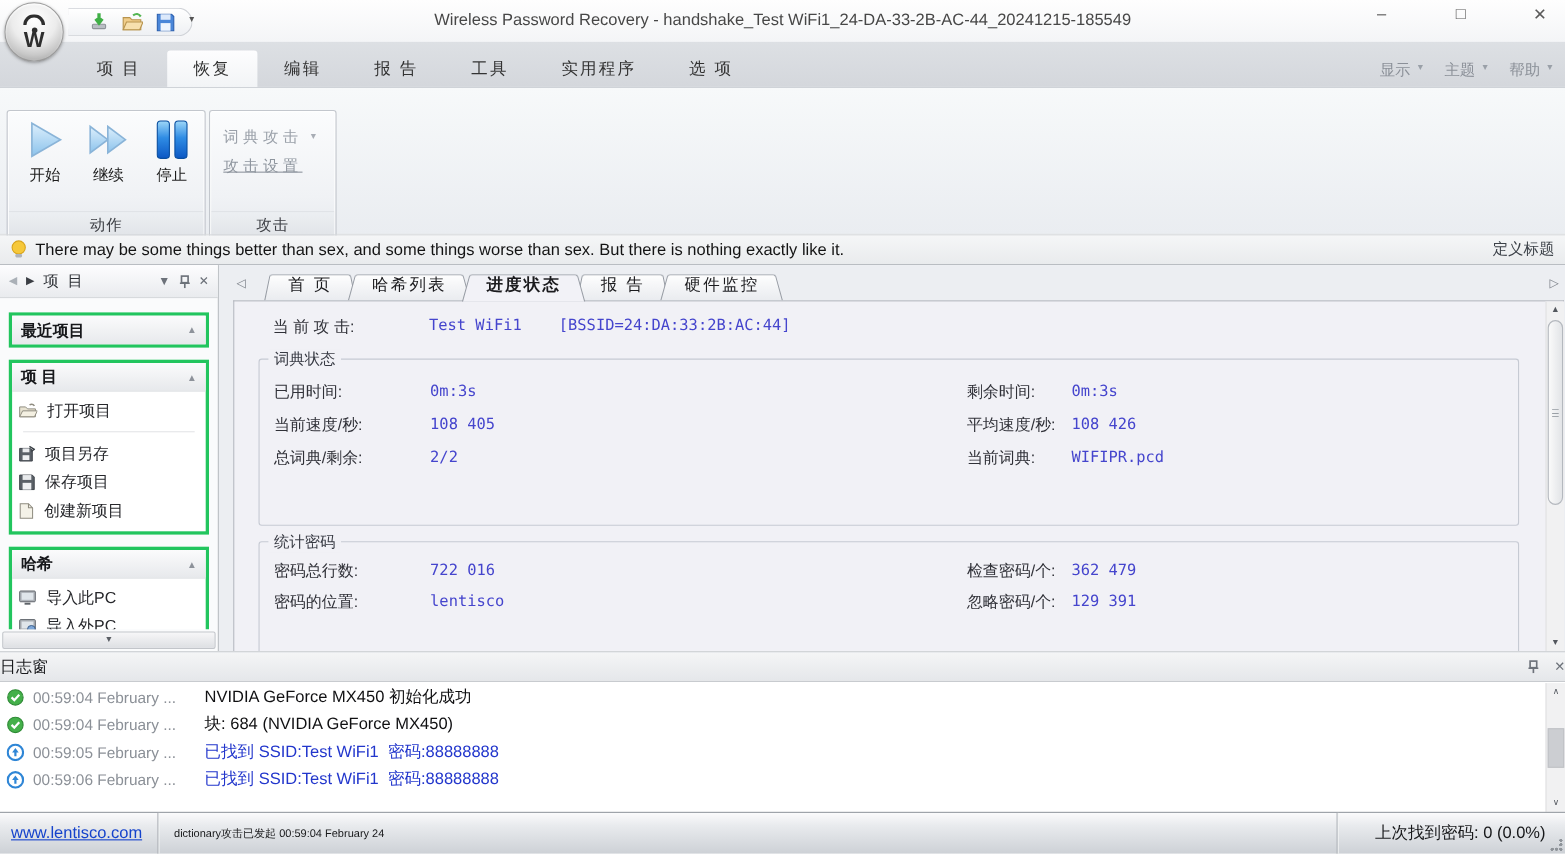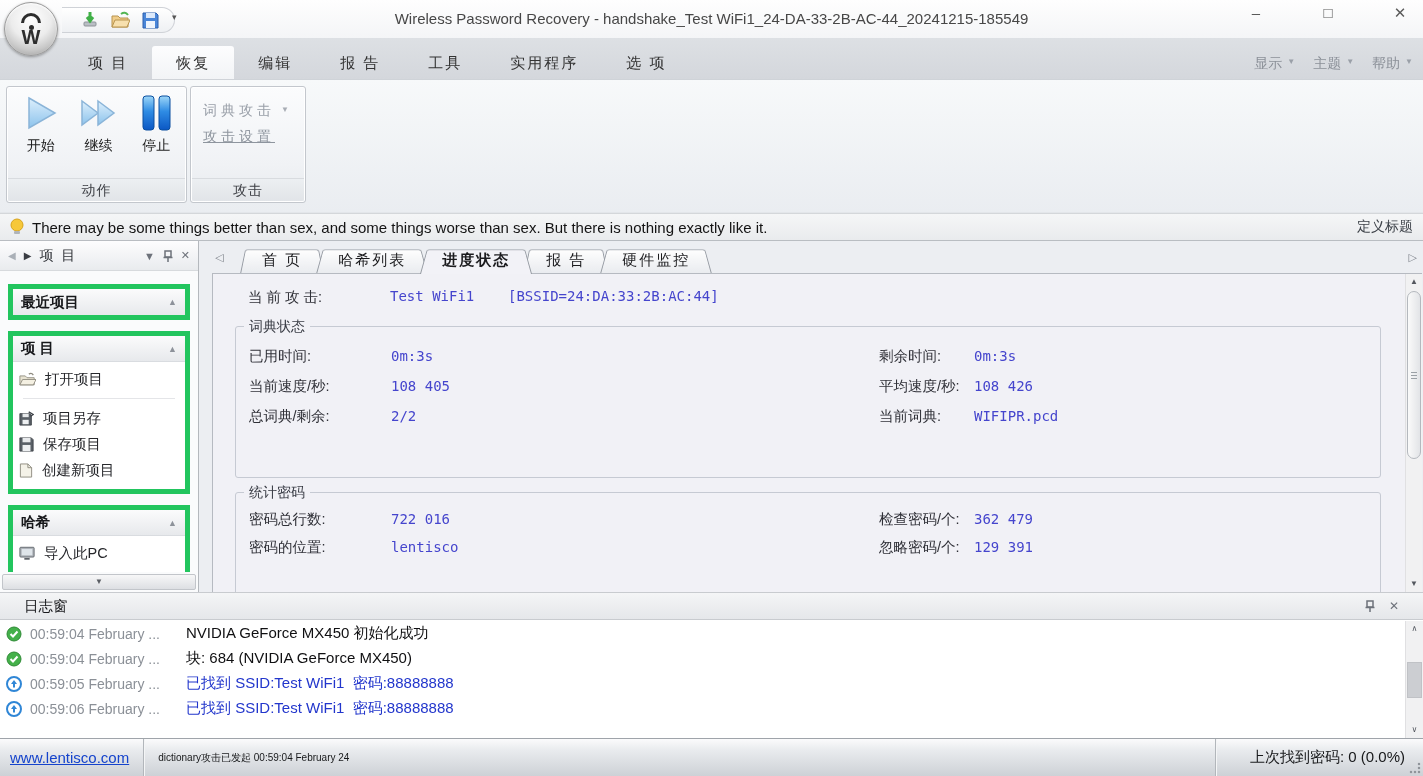--- a/index.html
+++ b/index.html
@@ -37,21 +37,21 @@
   .rtabs { position:absolute; left:64px; bottom:0; display:flex; height:33px; }
   .rtab { padding:0 24px; line-height:33px; font-size:15px; color:#333; letter-spacing:2px; cursor:default; }
   .rtab.active { background:linear-gradient(#fdfdfe,#f2f4f6); border-radius:3px 3px 0 0; }
   .rmenus { position:absolute; right:10px; bottom:6px; display:flex; gap:18px; color:#8b9098; font-size:14px; }
   .rmenu { display:flex; gap:5px; align-items:flex-start; cursor:default; }
   .rmenu .dd { font-size:8px; margin-top:2px; color:#9aa0a8; }
 
   
   .ribbon-body { position:absolute; top:80px; left:0; right:0; height:133px;
     background:linear-gradient(#f7f9fa,#eaedf1); border-bottom:1px solid #e3e6ea; }
-  .rgroup { position:absolute; top:6px; height:117px; border:1px solid #c3c7cd; border-radius:3px;
+  .rgroup { position:absolute; top:20px; height:117px; border:1px solid #c3c7cd; border-radius:3px;
     background:linear-gradient(#fbfcfd,#f0f2f5 68%,#e6e9ed); box-shadow:inset 0 0 0 1px #fff; }
   .rgroup-label { position:absolute; left:1px; right:1px; bottom:1px; height:23px; text-align:center;
     line-height:22px; font-size:14px; color:#3e4046; letter-spacing:1px;
     background:linear-gradient(#ecefF2,#e1e4e8); border-top:1px solid #d8dbdf; border-radius:0 0 3px 3px; }
   .g-action { left:6px; width:181px; }
   .g-attack { left:190px; width:116px; }
   .action-btns { display:flex; padding:8px 4px 0 8px; gap:6px; }
   .abtn { width:52px; display:flex; flex-direction:column; align-items:center; gap:6px; cursor:default; }
   .abtn .lbl { font-size:14px; color:#1c1c1c; }
   .attack-items { padding:10px 0 0 12px; }
@@ -71,21 +71,21 @@
     background:#fafbfc; border-right:1px solid #b4b8bd; }
   .sb-header { height:30px; background:linear-gradient(#fdfdfe,#e9ebee);
     border-bottom:1px solid #d7dadd; display:flex; align-items:center; gap:8px; padding:0 8px;
     font-size:14px; color:#3a3d43; }
   .sb-header .nav { font-size:10px; cursor:default; }
   .sb-header .nav.dim { color:#aab0b7; }
   .sb-title { letter-spacing:2px; color:#2e3136; }
   .sb-header .sp { flex:1; }
   .sb-header .hbtn { color:#6d727a; font-size:11px; cursor:default; }
   .sb-body { position:absolute; top:31px; left:0; right:0; bottom:20px; padding:12px 8px 0 8px; overflow:hidden; }
-  .sb-section { border:5px solid #22c55e; background:#fff; margin-bottom:11px; }
+  .sb-section { border:3px solid #22c55e; background:#fff; margin-bottom:11px; }
   .sb-sec-head { height:26px; background:linear-gradient(#fbfbfc,#e7e9ec);
     border-bottom:1px solid #d9dce0; display:flex; align-items:center; padding:0 8px;
     font-weight:bold; font-size:14.5px; color:#17181b; cursor:default; }
   .sb-sec-head .sp { flex:1; }
   .sb-sec-head .col { font-size:9px; color:#8d929a; }
   .sb-item { height:26px; display:flex; align-items:center; gap:9px; padding:0 6px;
     font-size:14.5px; color:#26272b; cursor:default; }
   .sb-sep { border-top:1px solid #e4e5e8; margin:6px 10px; }
   .sb-scroll { position:absolute; left:2px; right:2px; bottom:2px; height:16px;
     background:linear-gradient(#f7f7f8,#dddfe3); border:1px solid #c2c5ca; border-radius:2px;
@@ -127,21 +127,21 @@
     color:#53575e; line-height:16px; cursor:default; }
   .vs-thumb { position:absolute; left:1px; right:1px; border:1px solid #b4b8be; border-radius:8px;
     background:linear-gradient(to right,#fafafa,#e2e4e7); cursor:default; }
   .vs-grip { position:absolute; top:50%; left:3px; right:3px; height:7px; margin-top:-3px;
     background:repeating-linear-gradient(#9aa0a6 0 1px, transparent 1px 3px); }
 
   
   .log-panel { position:absolute; top:592px; left:0; right:0; height:146px; background:#fff; }
   .log-header { height:28px; background:linear-gradient(#f4f5f6,#e5e7ea);
     border-top:1px solid #c8cbcf; border-bottom:1px solid #c8cbcf;
-    display:flex; align-items:center; padding:0 24px; font-size:14.5px; color:#1a1b1e; }
+    display:flex; align-items:center; padding:0 0; font-size:14.5px; color:#1a1b1e; }
   .log-header .sp { flex:1; }
   .log-header .hbtn { color:#6d727a; font-size:12px; margin-left:14px; cursor:default; }
   .log-body { position:absolute; top:29px; left:0; right:18px; bottom:0; background:#fff; overflow:hidden; }
   .log-row { height:25px; display:flex; align-items:center; gap:8px; padding-left:6px; }
   .log-time { width:148px; color:#8b9097; font-size:14px; white-space:nowrap; }
   .log-msg { font-size:15px; color:#101012; white-space:pre; }
   .log-row.found .log-msg { color:#2236cc; }
   .vs-log { right:0; top:29px; bottom:0; width:18px; }
 
   

